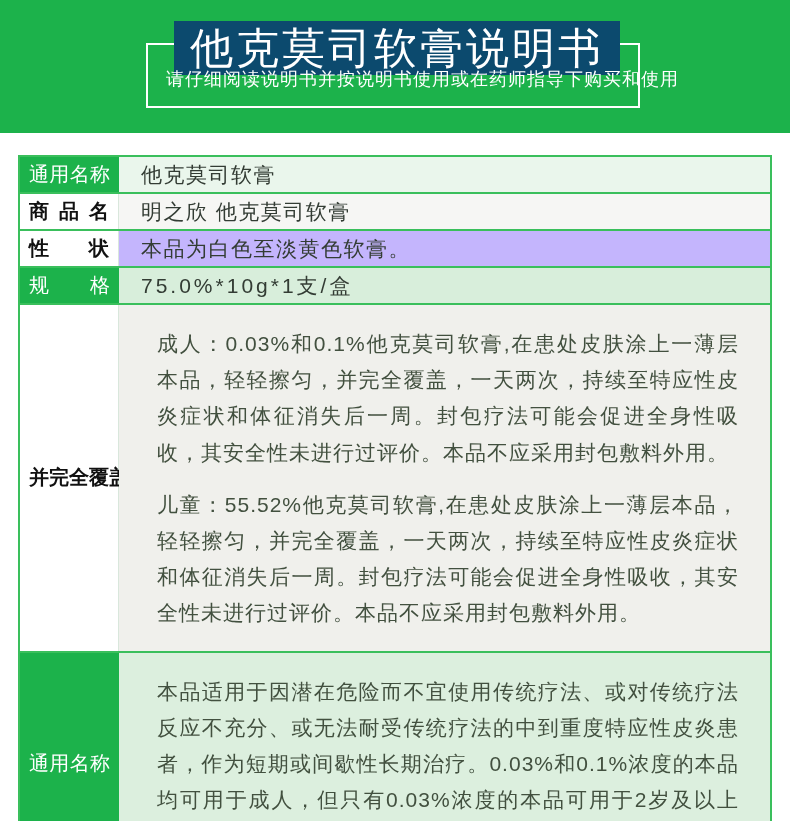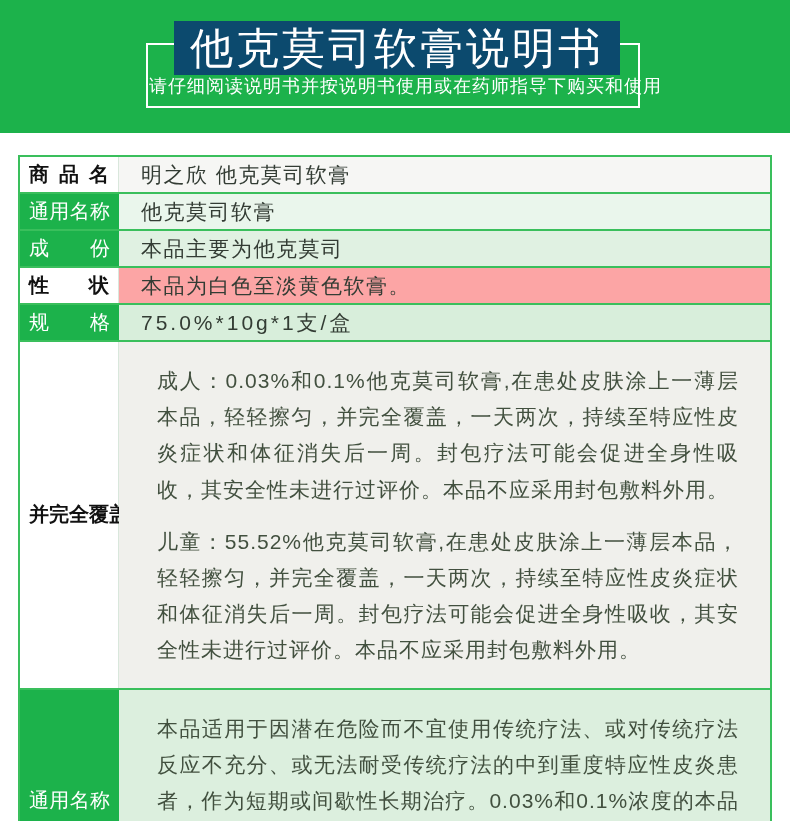--- a/index.html
+++ b/index.html
@@ -44,26 +44,27 @@
     font-weight: normal;
     color: #ffffff;
     letter-spacing: 3px;
     white-space: nowrap;
   }
   .hero-subtitle {
     position: absolute;
     left: 0;
     right: 0;
     bottom: 7px;
-    margin: 1px;
+    margin: 8px;
     text-align: center;
     font-size: 18px;
     color: #ffffff;
     letter-spacing: 1px;
     white-space: nowrap;
+    padding-left: 10px;
   }
   
   .spec-table {
     position: absolute;
     left: 18px;
     top: 155px;
     width: 754px;
     box-sizing: border-box;
     border: 2px solid #3abf5c;
     background: #ffffff;
@@ -117,57 +118,51 @@
     letter-spacing: 1px;
     color: #42503f;
   }
   
   .bg-g1 { background: #eaf6ec; }
   .bg-g2 { background: #e0f1e2; }
   .bg-g3 { background: #d8eedb; }
   .bg-g4 { background: #dcefde; }
   .bg-g5 { background: #dff0e1; }
   .bg-w1 { background: #f6f6f4; }
-  .bg-w2 { background: #fca5a5; }
+  .bg-w2 { background: #c4b5fd; }
   .bg-w3 { background: #f0f0ec; }
 </style>
 </head>
 <body>
 
 <div class="page">
 
   <div class="hero">
     <div class="title-frame">
       <h1 class="hero-title">他克莫司软膏说明书</h1>
       <p class="hero-subtitle">请仔细阅读说明书并按说明书使用或在药师指导下购买和使用</p>
     </div>
   </div>
 
   <div class="spec-table">
 
+    <div class="row small green">
+      <div class="cell-label">
+        <span class="jt">通用名称</span>
+      </div>
+      <div class="cell-value bg-g1">他克莫司软膏</div>
+    </div>
+
     <div class="row small white">
       <div class="cell-label">
         <span class="jt">商品名</span>
       </div>
       <div class="cell-value bg-w1">明之欣 他克莫司软膏</div>
     </div>
 
-    <div class="row small green">
-      <div class="cell-label">
-        <span class="jt">通用名称</span>
-      </div>
-      <div class="cell-value bg-g1">他克莫司软膏</div>
-    </div>
-
-    <div class="row small green">
-      <div class="cell-label">
-        <span class="jt">成份</span>
-      </div>
-      <div class="cell-value bg-g2">本品主要为他克莫司</div>
-    </div>
 
     <div class="row small white">
       <div class="cell-label">
         <span class="jt">性状</span>
       </div>
       <div class="cell-value bg-w2">本品为白色至淡黄色软膏。</div>
     </div>
 
     <div class="row small green">
       <div class="cell-label">

